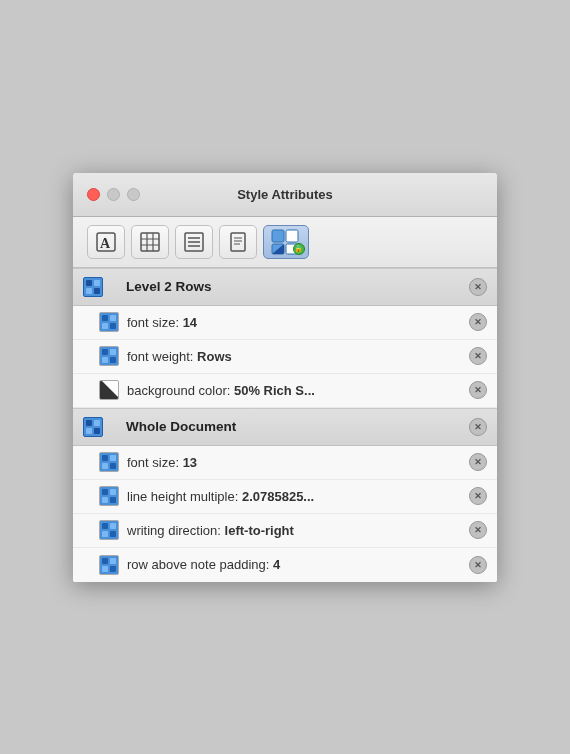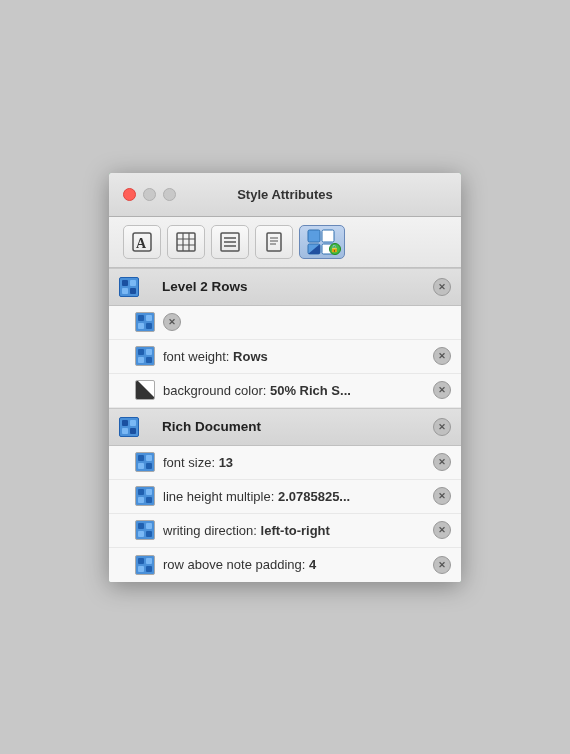--- a/index.html
+++ b/index.html
@@ -8,21 +8,21 @@
       width: 570px;
       height: 754px;
       background: #c8c8c8;
       display: flex;
       align-items: center;
       justify-content: center;
       font-family: -apple-system, "Helvetica Neue", Arial, sans-serif;
     }
 
     .window {
-      width: 352px;
+      width: 424px;
       background: #15803d;
       border-radius: 2px;
       box-shadow: 0 4px 24px rgba(0,0,0,0.35), 0 1px 0 rgba(255,255,255,0.5) inset;
       overflow: hidden;
     }
 
     
     .titlebar {
       background: linear-gradient(to bottom, #e8e8e8, #d8d8d8);
       height: 44px;
@@ -347,20 +347,23 @@
     </div>
 
 
     <div class="attr-row">
       <div class="attr-icon icon-blue-grid">
         <div class="cell dark"></div>
         <div class="cell"></div>
         <div class="cell"></div>
         <div class="cell dark"></div>
       </div>
+      <span class="attr-text">
+        font size: <strong>14</strong>
+      </span>
       <div class="remove-btn"></div>
     </div>
 
     <div class="attr-row">
       <div class="attr-icon icon-blue-grid">
         <div class="cell dark"></div>
         <div class="cell"></div>
         <div class="cell"></div>
         <div class="cell dark"></div>
       </div>
@@ -378,21 +381,21 @@
       <div class="remove-btn"></div>
     </div>
 
     <div class="section-header">
       <div class="section-icon-blue">
         <div class="cell dark"></div>
         <div class="cell"></div>
         <div class="cell"></div>
         <div class="cell dark"></div>
       </div>
-      <span class="section-title">Rich Document</span>
+      <span class="section-title">Whole Document</span>
       <div class="remove-btn"></div>
     </div>
 
     <div class="attr-row">
       <div class="attr-icon icon-blue-grid">
         <div class="cell dark"></div>
         <div class="cell"></div>
         <div class="cell"></div>
         <div class="cell dark"></div>
       </div>

